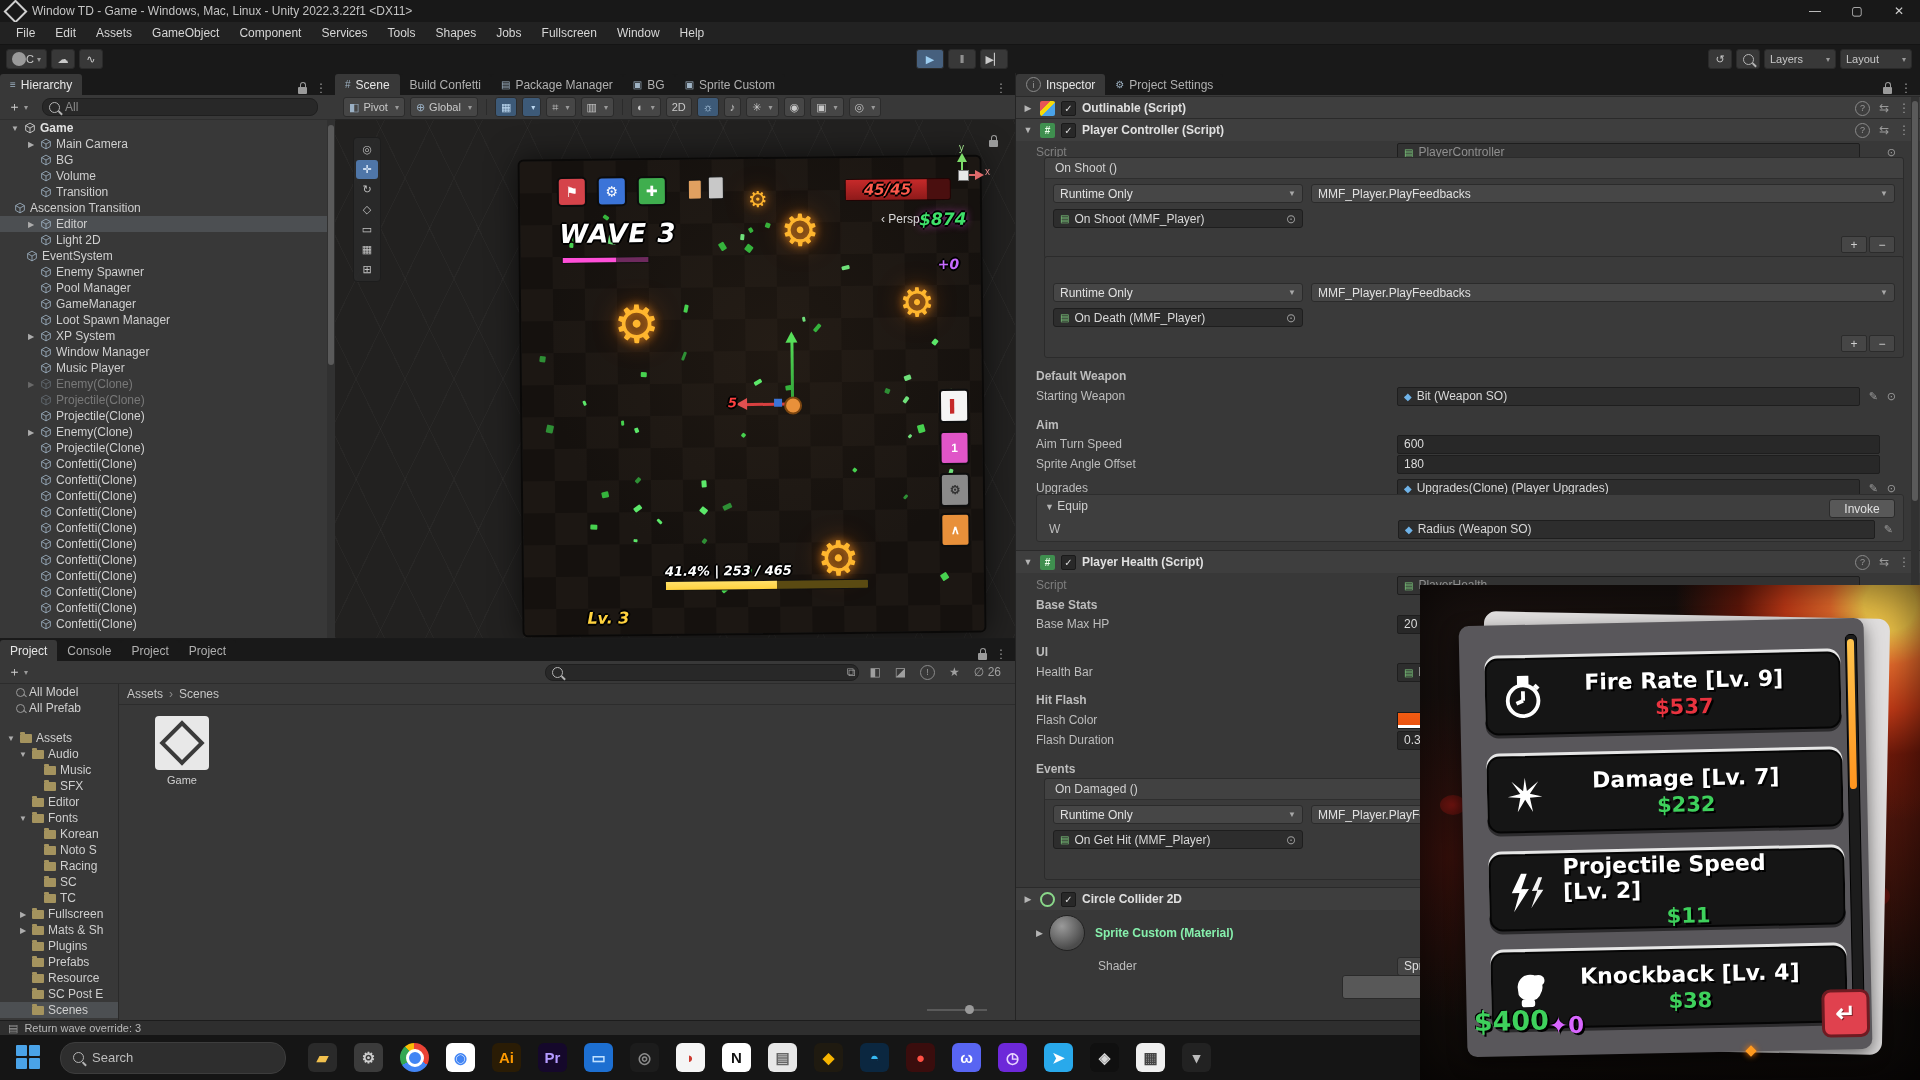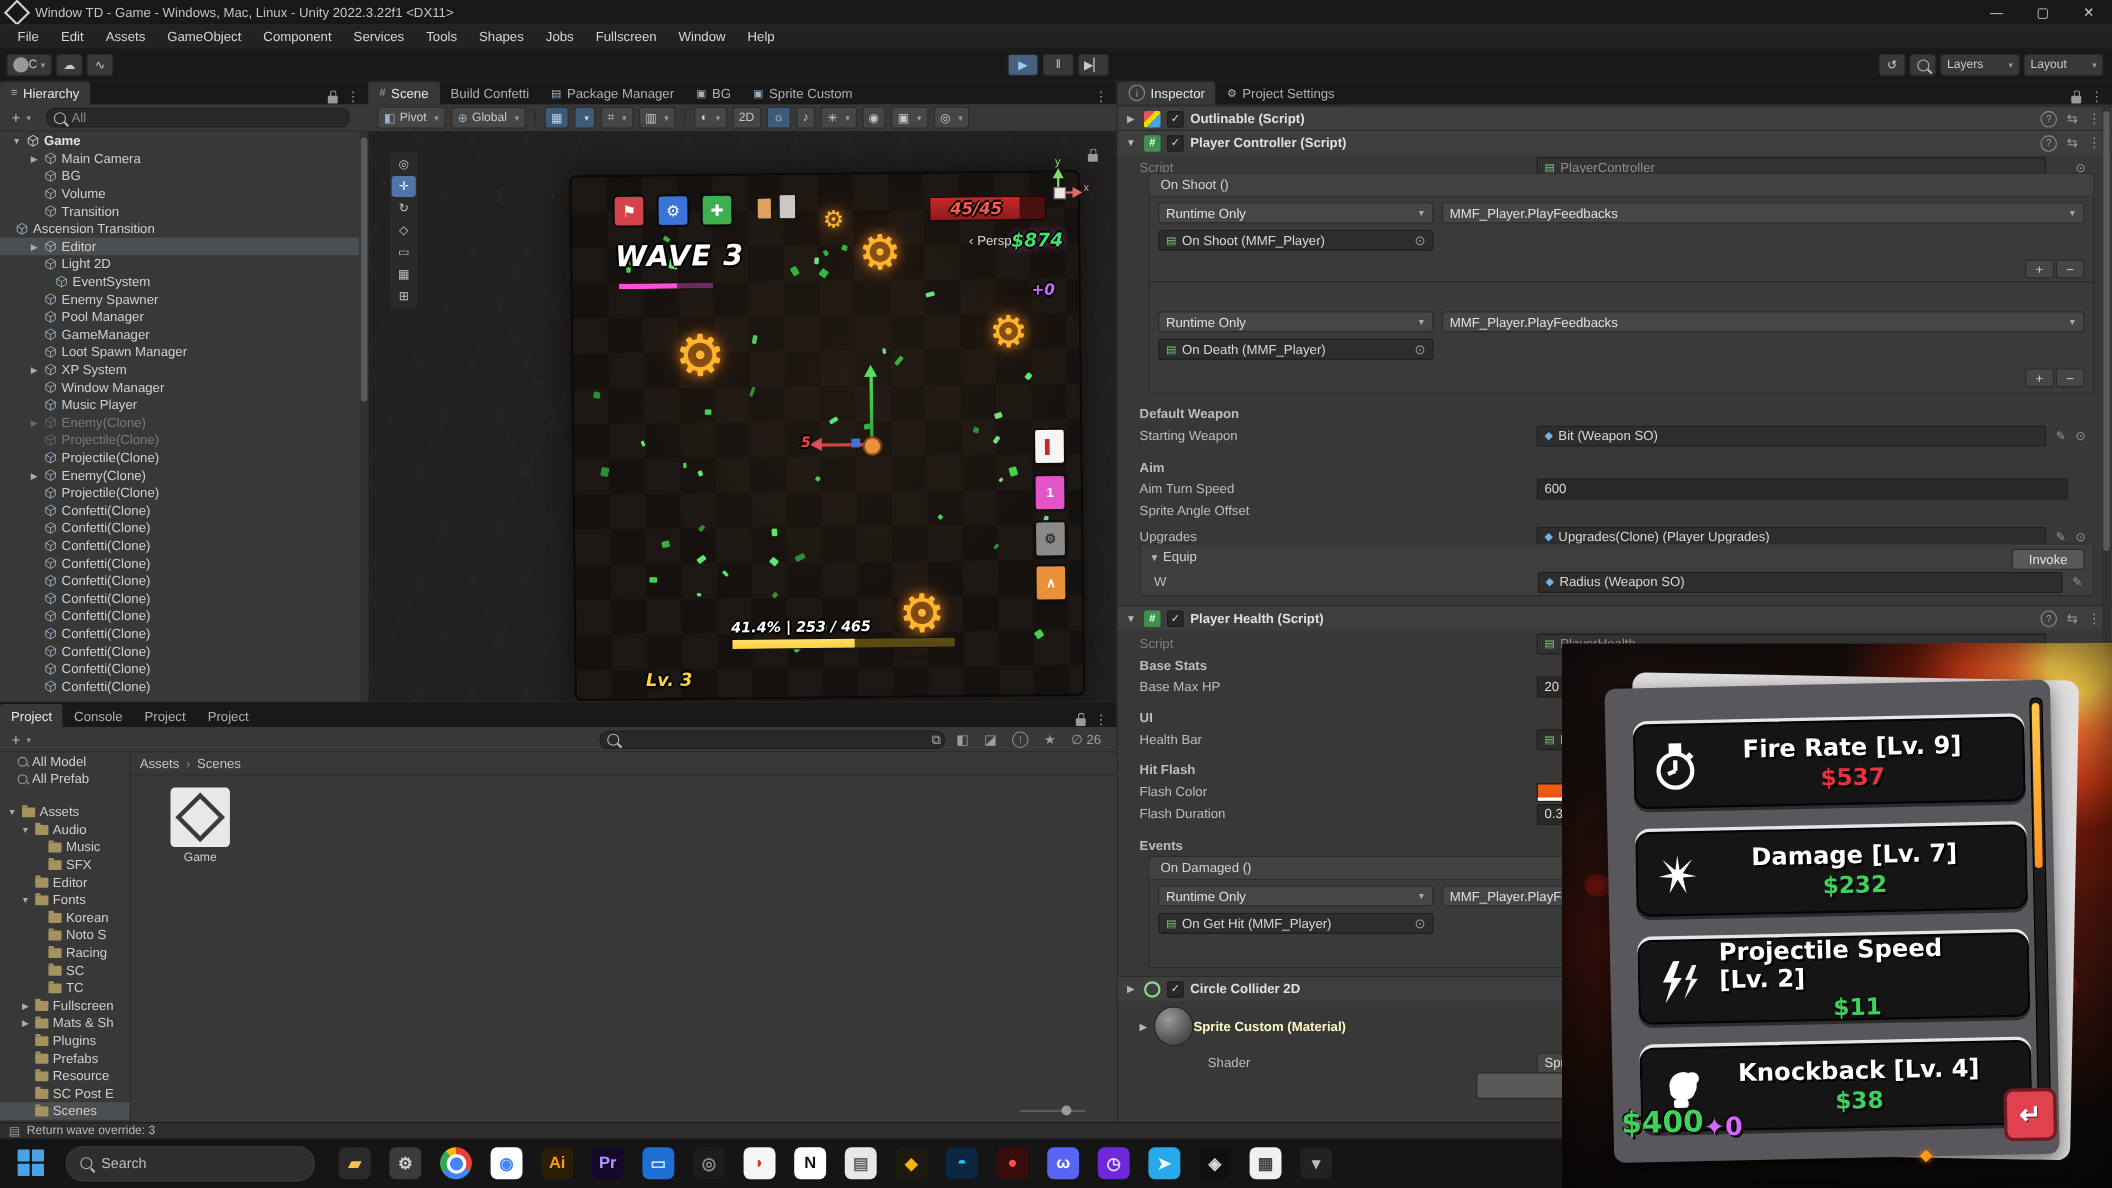--- a/index.html
+++ b/index.html
@@ -325,21 +325,21 @@
     </div>
         <div class="hrow" style="padding-left:26px">
       <span class="harrow"></span>
       <span class="hicon" style="">
             <svg width="12" height="12" viewBox="0 0 16 16">
               <path d="M8 1.5 13.8 4.8v6.4L8 14.5 2.2 11.2V4.8Z M2.2 4.8 8 8.1l5.8-3.3 M8 8.1v6.4" fill="none" stroke="currentColor" stroke-width="1.1"></path>
             </svg>
           </span>
       <span class="hlabel" style="">Light 2D</span>
     </div>
-        <div class="hrow" style="padding-left:36px">
+        <div class="hrow" style="padding-left:12px">
       <span class="harrow"></span>
       <span class="hicon" style="">
             <svg width="12" height="12" viewBox="0 0 16 16">
               <path d="M8 1.5 13.8 4.8v6.4L8 14.5 2.2 11.2V4.8Z M2.2 4.8 8 8.1l5.8-3.3 M8 8.1v6.4" fill="none" stroke="currentColor" stroke-width="1.1"></path>
             </svg>
           </span>
       <span class="hlabel" style="">EventSystem</span>
     </div>
         <div class="hrow" style="padding-left:26px">
       <span class="harrow"></span>
@@ -842,20 +842,21 @@
         </div>
       <div class="ir" style="top:321px;">
           <span class="lb sechdr">Aim</span>
         </div>
       <div class="ir" style="top:340px;">
           <span class="lb">Aim Turn Speed</span>
         <div class="tfield">600</div>
         </div>
       <div class="ir" style="top:360px;">
           <span class="lb">Sprite Angle Offset</span>
+        <div class="tfield">180</div>
         </div>
       <div class="ir" style="top:384px;">
           <span class="lb">Upgrades</span>
         <div class="ofield">
             <span class="oi">◆</span>
             <span>Upgrades(Clone) (Player Upgrades)</span>
           </div>
         <span class="pencil">✎</span>
           <span class="pick2">⊙</span>
         </div>
@@ -956,21 +957,21 @@
         <span class="hicons">
             <span class="qicon">?</span>
             <span>⇆</span>
             <span class="kebab">⋮</span>
           </span>
       </div>
 
       <div class="ir" style="top:820px;height:36px;">
           <span style="font-size:9px;color:#b5b5b5;margin-right:6px;">▶</span>
         <div class="matthumb"></div>
-        <span style="font-weight:bold;color:#fef9c3;">Sprite Custom (Material)</span>
+        <span style="margin-left:10px;font-weight:bold;color:#86efac;">Sprite Custom (Material)</span>
         </div>
       <div class="ir" style="top:862px;">
           <span class="lb" style="margin-left:62px;">Shader</span>
         <div class="dd" style="position:absolute;left:361px;right:24px;">
             <span>Sprites/HDRTint</span>
             <span class="caret">▼</span>
           </div>
         </div>
 
       <div class="addcomp">Add Component</div>

